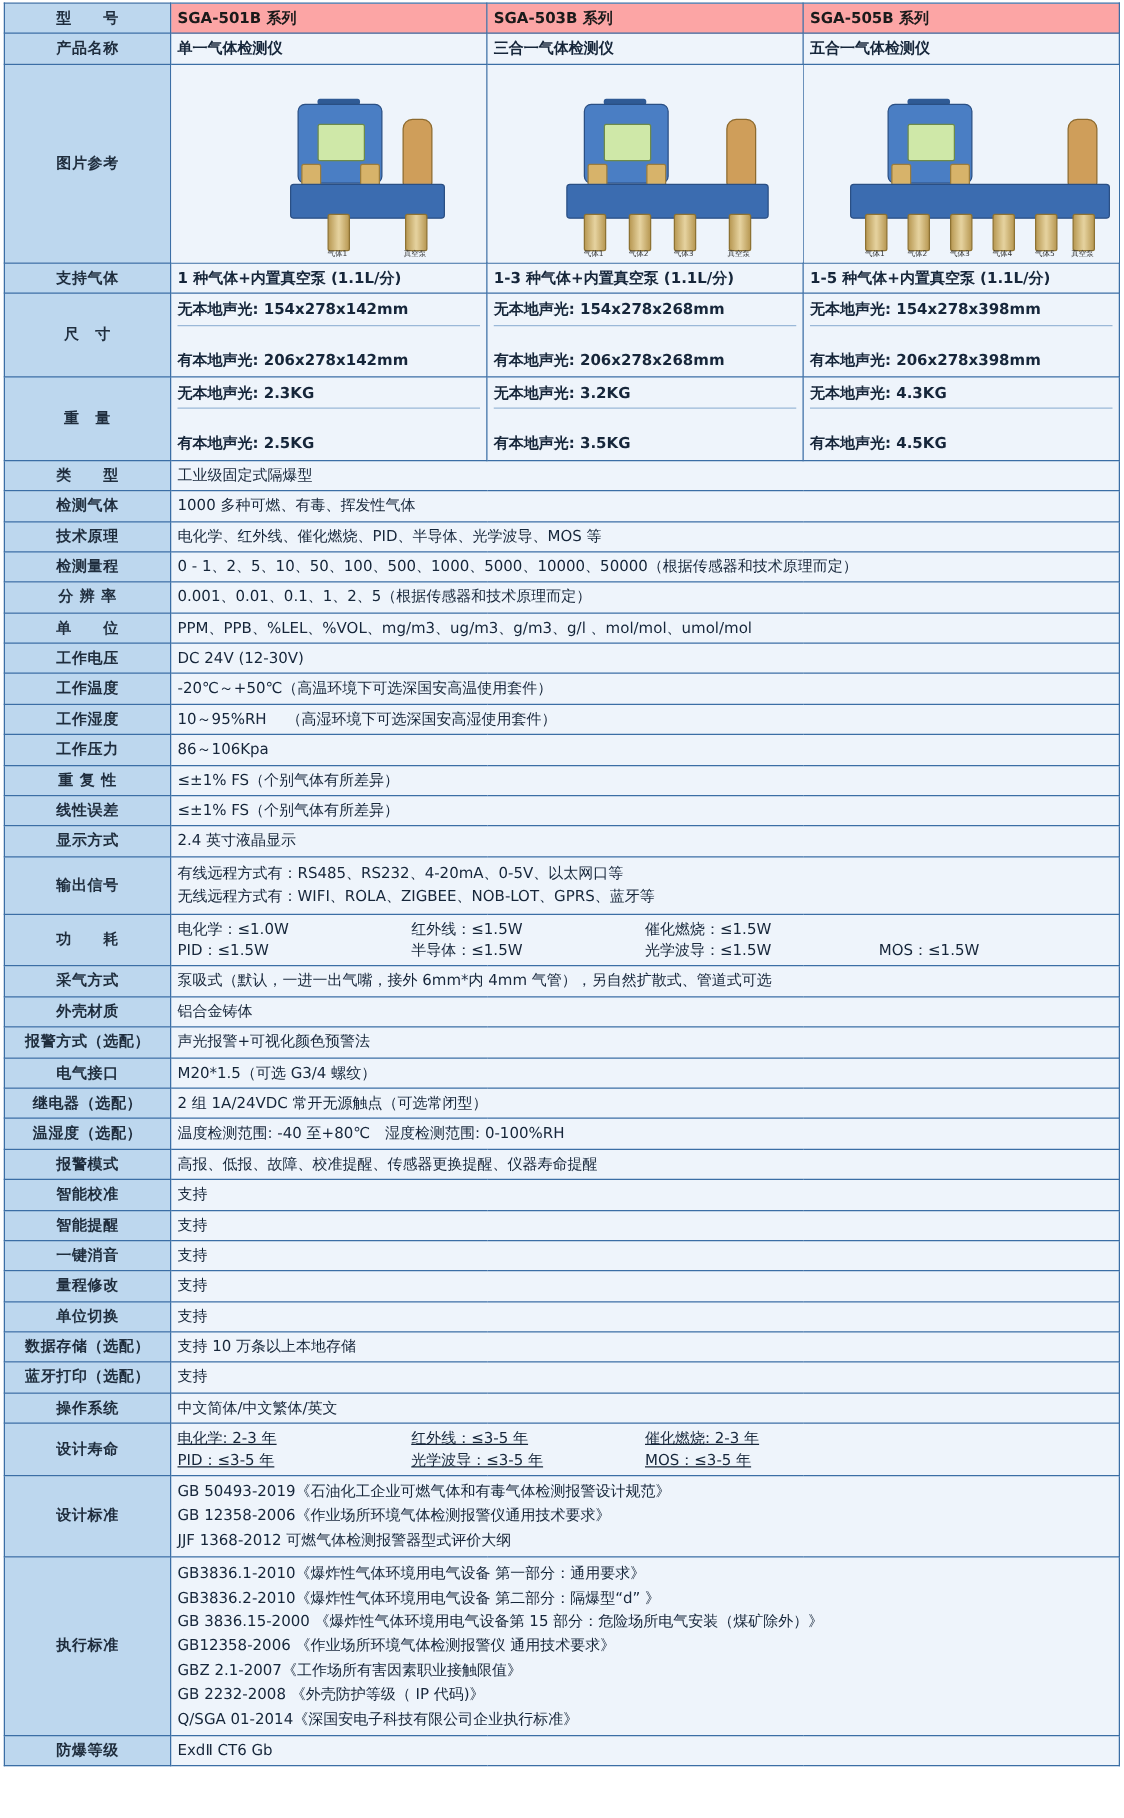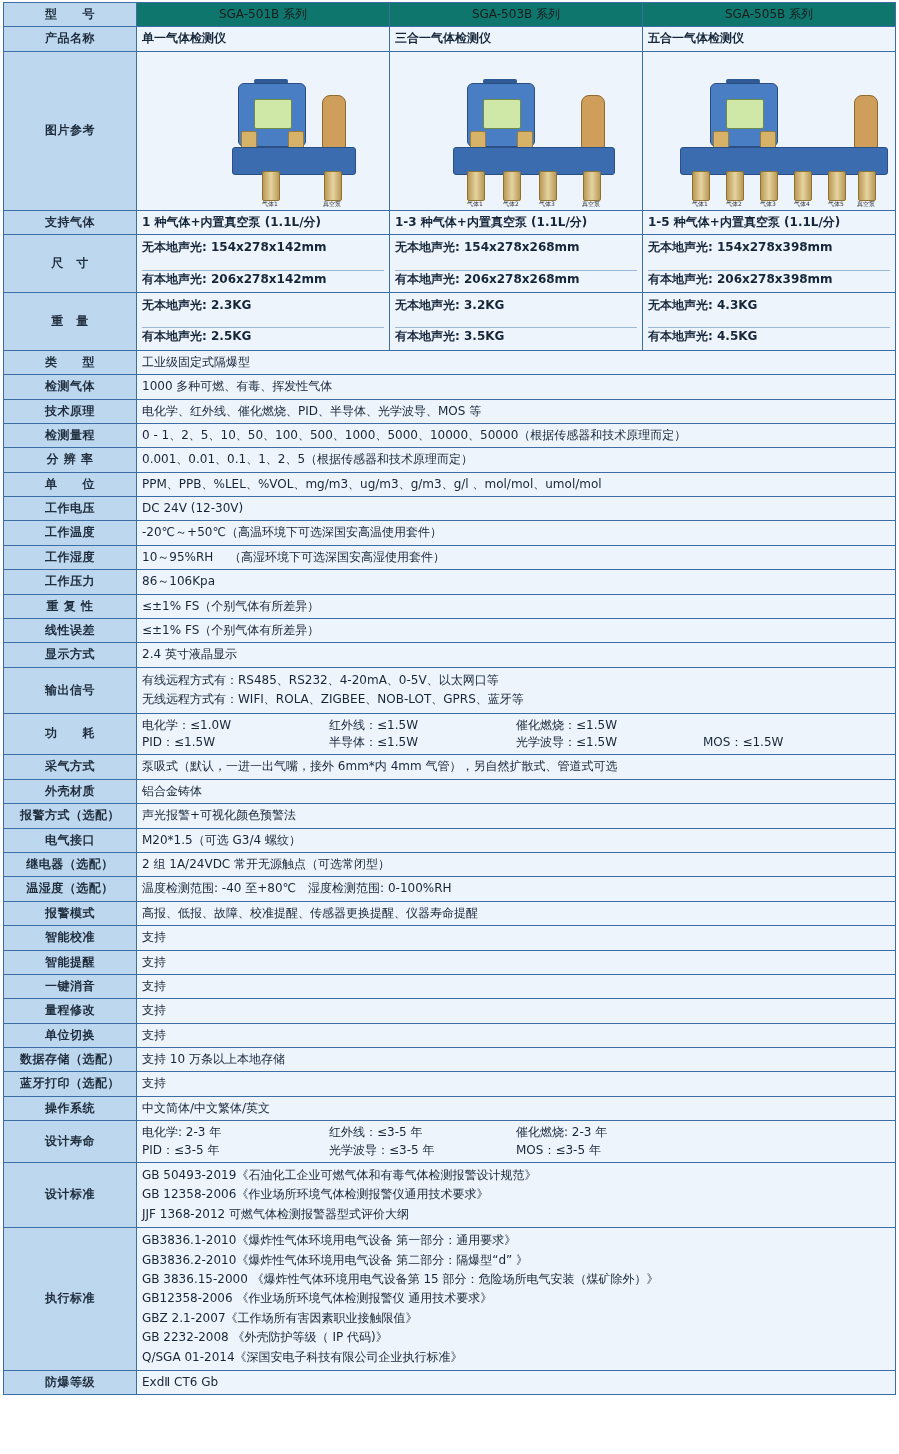--- a/index.html
+++ b/index.html
@@ -40,48 +40,48 @@
   }
   td.val {
     background: #eef4fb;
     color: #16263a;
   }
   td.val.center {
     text-align: left;
     font-weight: bold;
   }
   td.head {
-    background: #0f766e;
-    text-align: center;
-    font-weight: normal;
+    background: #fca5a5;
+    font-weight: bold;
     font-size: 12.5px;
   }
   .two-line > div {
     padding: 1px 0;
   }
   .two-line > div + div {
     border-top: 1px solid #9ab8d8;
-    margin-top: 12px;
-    padding-top: 0;
+    margin-top: 2px;
+    padding-top: 19px;
   }
   .pw-row {
     display: flex;
     flex-wrap: wrap;
   }
   .pw-row > span {
     width: 25%;
     white-space: nowrap;
   }
   .life-row {
     display: flex;
     flex-wrap: wrap;
   }
   .life-row > span {
     width: 25%;
     white-space: nowrap;
+    text-decoration: underline;
   }
   .stacked > div {
     padding: 1px 0;
   }
   
   .img-cell {
     background: #eef4fb;
     height: 152px;
     padding: 0;
     position: relative;

